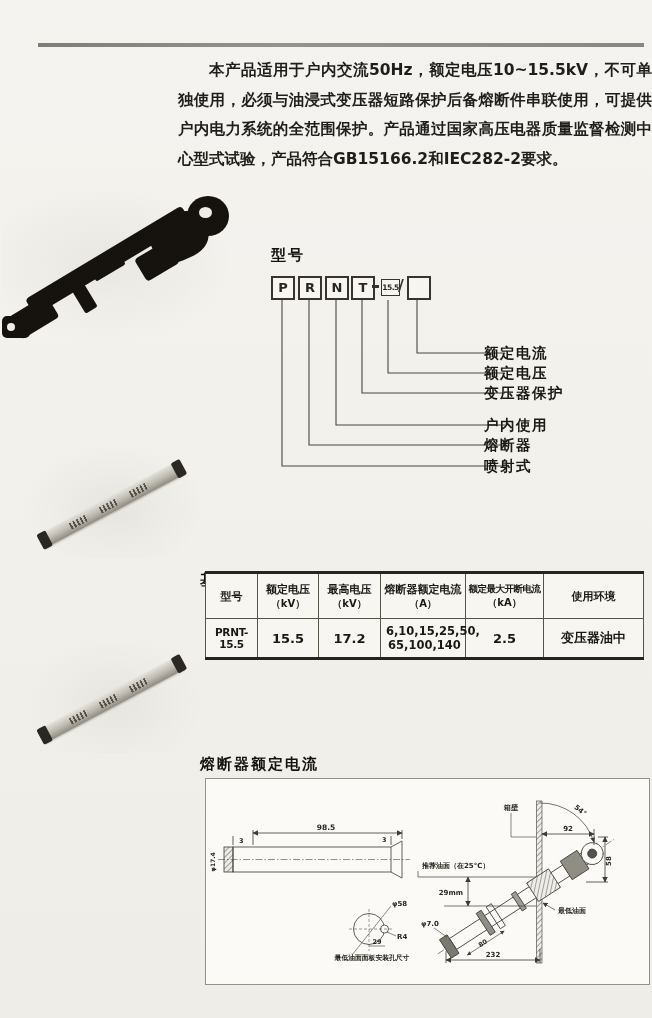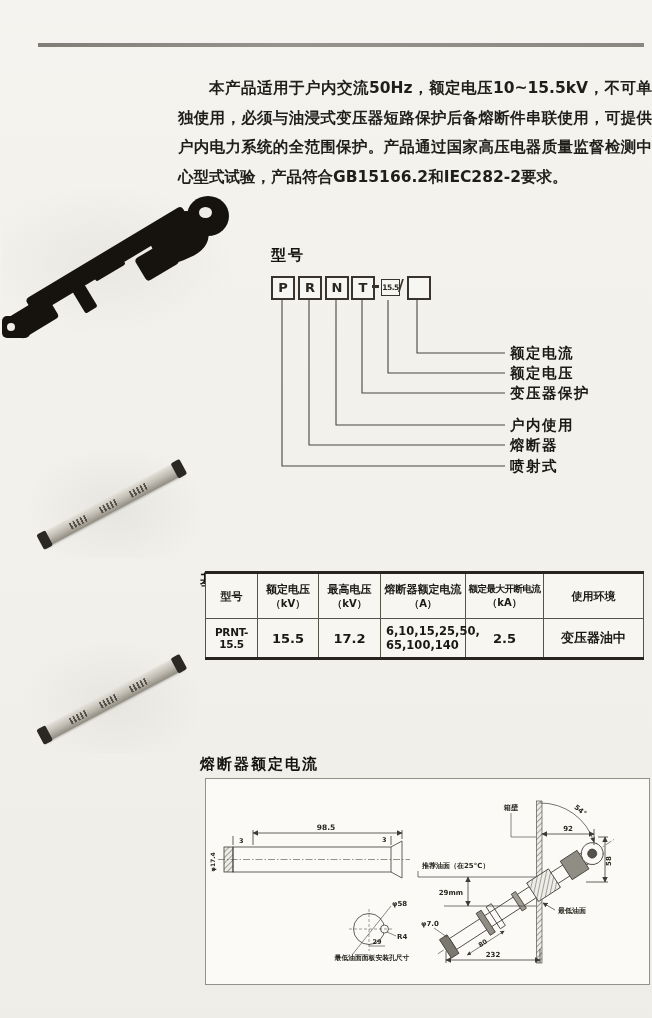--- a/index.html
+++ b/index.html
@@ -13,21 +13,21 @@
   .title {
     position:absolute; top:6px; left:0; width:100%;
     text-align:center; font-size:23px; font-weight:bold; letter-spacing:3px; color:#0f0e0c;
   }
   .title-rule {
     position:absolute; left:38px; top:43px; width:606px; height:4px;
     background:linear-gradient(90deg,#807d76,#96938c 40%,#8a8780);
   }
   
   .intro {
-    position:absolute; left:178px; top:74px; width:474px;
+    position:absolute; left:178px; top:56px; width:474px;
     font-size:15.5px; font-weight:bold; line-height:29.5px;
     text-align:justify; text-indent:2em; color:#201e1b;
   }
   
   .photo { position:absolute; }
   .photo .blob { position:absolute; background:#16130f; }
   .photo-assembly { left:2px; top:186px; width:228px; height:152px;
     background:radial-gradient(ellipse at 45% 50%, #e9e7e1 0%, rgba(244,243,239,0) 72%); }
   .fuse-photo { width:170px; height:110px;
     background:radial-gradient(ellipse at 50% 55%, #e7e5df 0%, rgba(244,243,239,0) 75%); }
@@ -48,42 +48,42 @@
   .code-box {
     position:absolute; width:20px; height:20px; border:2px solid #38332d;
     font-size:13px; font-weight:bold; line-height:20px; text-align:center;
     color:#2a2620; background:rgba(255,255,255,.3);
   }
   .code-box.small { width:17px; height:15px; border-width:1.5px; font-size:7.5px; line-height:15px; letter-spacing:-.5px; }
   .code-dash { position:absolute; left:372px; top:285px; width:7px; height:2.5px; background:#38332d; }
   .code-slash { position:absolute; left:398px; top:276px; font-size:16px; font-weight:bold; color:#38332d; }
   .legend-svg { position:absolute; left:255px; top:300px; }
   .legend-item {
-    position:absolute; left:510px; height:18px; line-height:18px;
+    position:absolute; left:484px; height:18px; line-height:18px;
     font-size:14.5px; font-weight:bold; letter-spacing:1.5px; color:#1b1916;text-align:right;
   }
   .legend-item.l1 { top:344px; } .legend-item.l2 { top:364px; }
   .legend-item.l3 { top:384px; } .legend-item.l4 { top:416px; }
   .legend-item.l5 { top:436px; } .legend-item.l6 { top:457px; }
   
   .params-table {
     position:absolute; left:205px; top:571px; width:438px;
     border-collapse:collapse; table-layout:fixed;
     background:#f8f6f1; border-top:3px solid #27241f; border-bottom:3px solid #27241f;
   }
   .params-table th, .params-table td {
     border-left:1px solid #565349; border-right:1px solid #565349;
     text-align:center; vertical-align:middle; padding:1px 2px; color:#1b1915; font-weight:bold;
   }
   .params-table thead th { height:42px; font-size:11px; border-bottom:1px solid #565349; }
   .params-table thead .unit { display:block; font-size:10px; }
   .params-table thead .small-label { font-size:9.5px; letter-spacing:-.5px; display:block; }
   .params-table tbody td { height:36px; font-size:13px; }
   .params-table .cell-model { font-size:10.5px; letter-spacing:-.3px; }
-  .params-table .cell-current { font-size:11.5px; text-align:left; padding-left:5px; line-height:14px; }
+  .params-table .cell-current { font-size:11.5px; text-align:center; padding-left:5px; line-height:14px; }
   .params-table .cell-current span { display:block; }
   
   .drawing-box {
     position:absolute; left:205px; top:778px; width:443px; height:205px;
     border:1px solid #94908a; background:#fbfaf6;
   }
   .drawing-box svg { display:block; width:443px; height:205px; }
   svg text { font-family:"DejaVu Sans","Liberation Sans",sans-serif; font-weight:bold; }
 </style>
 </head>

